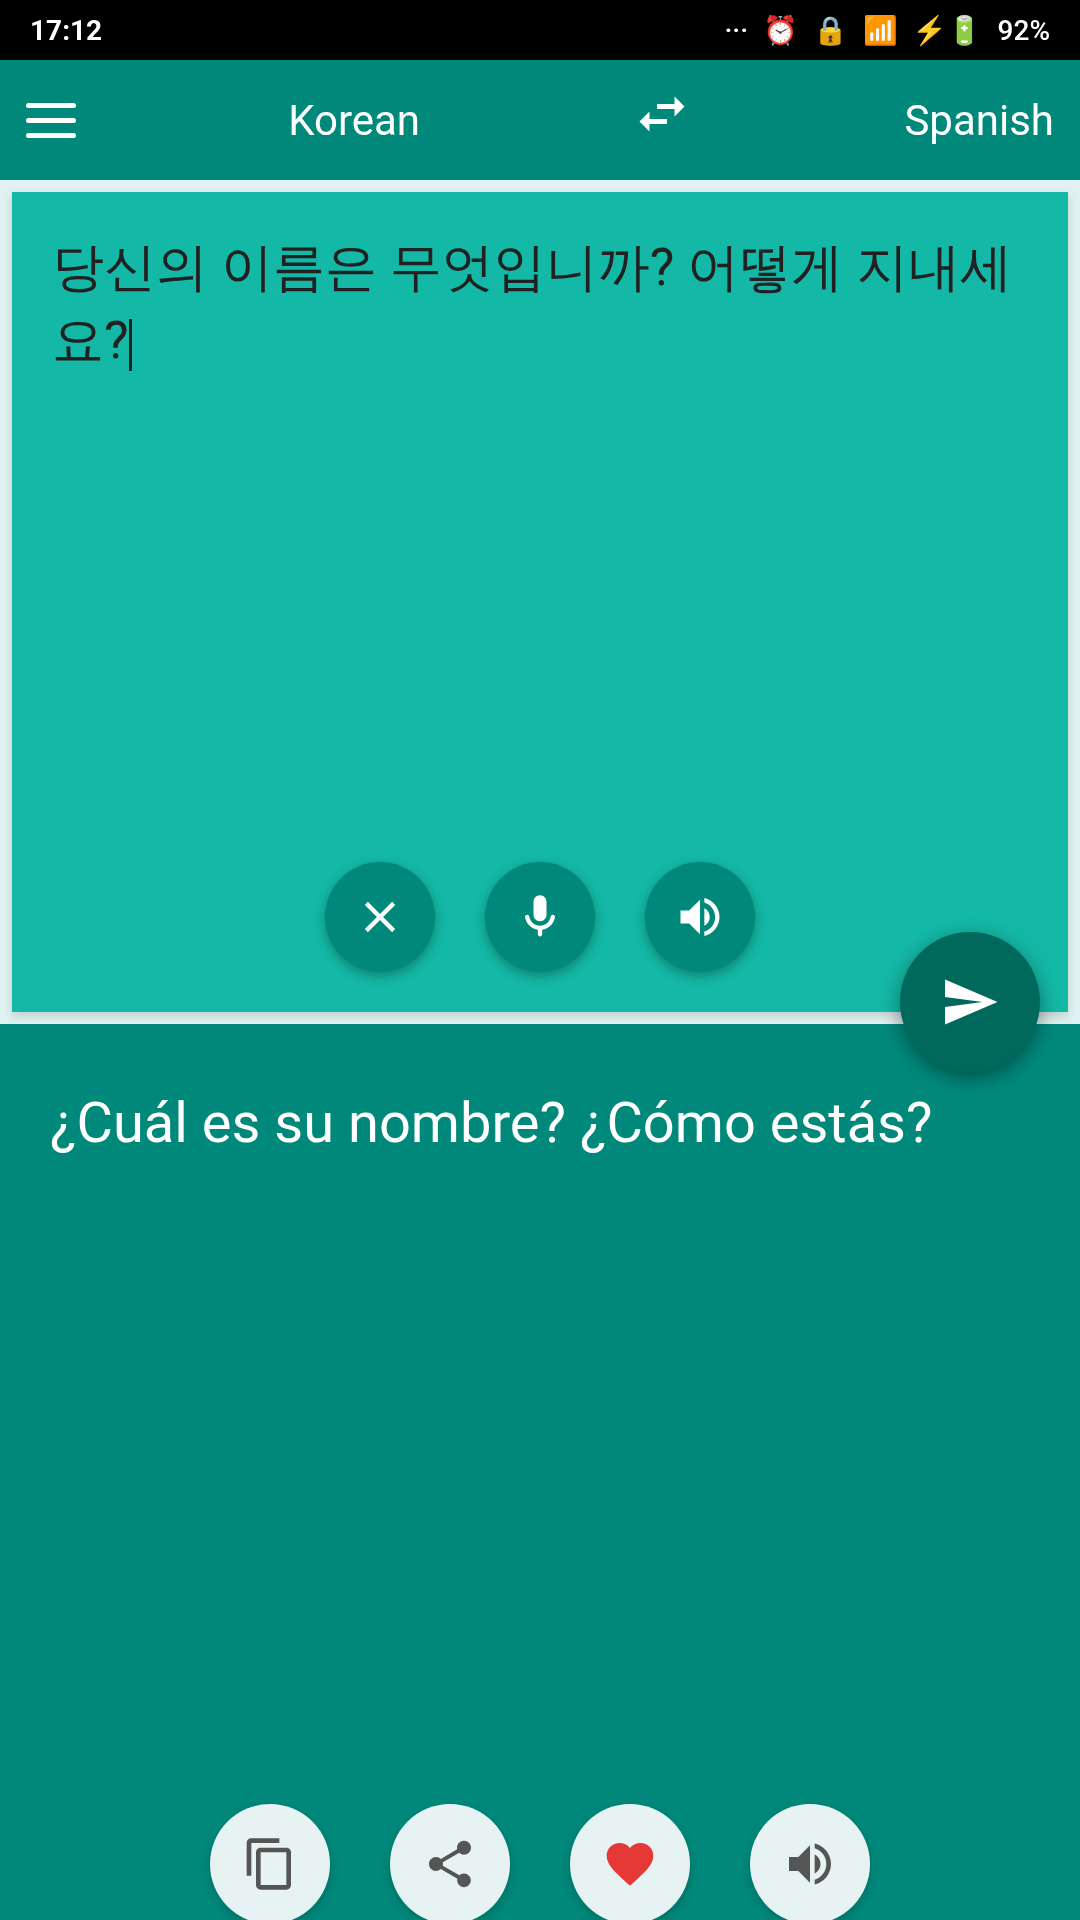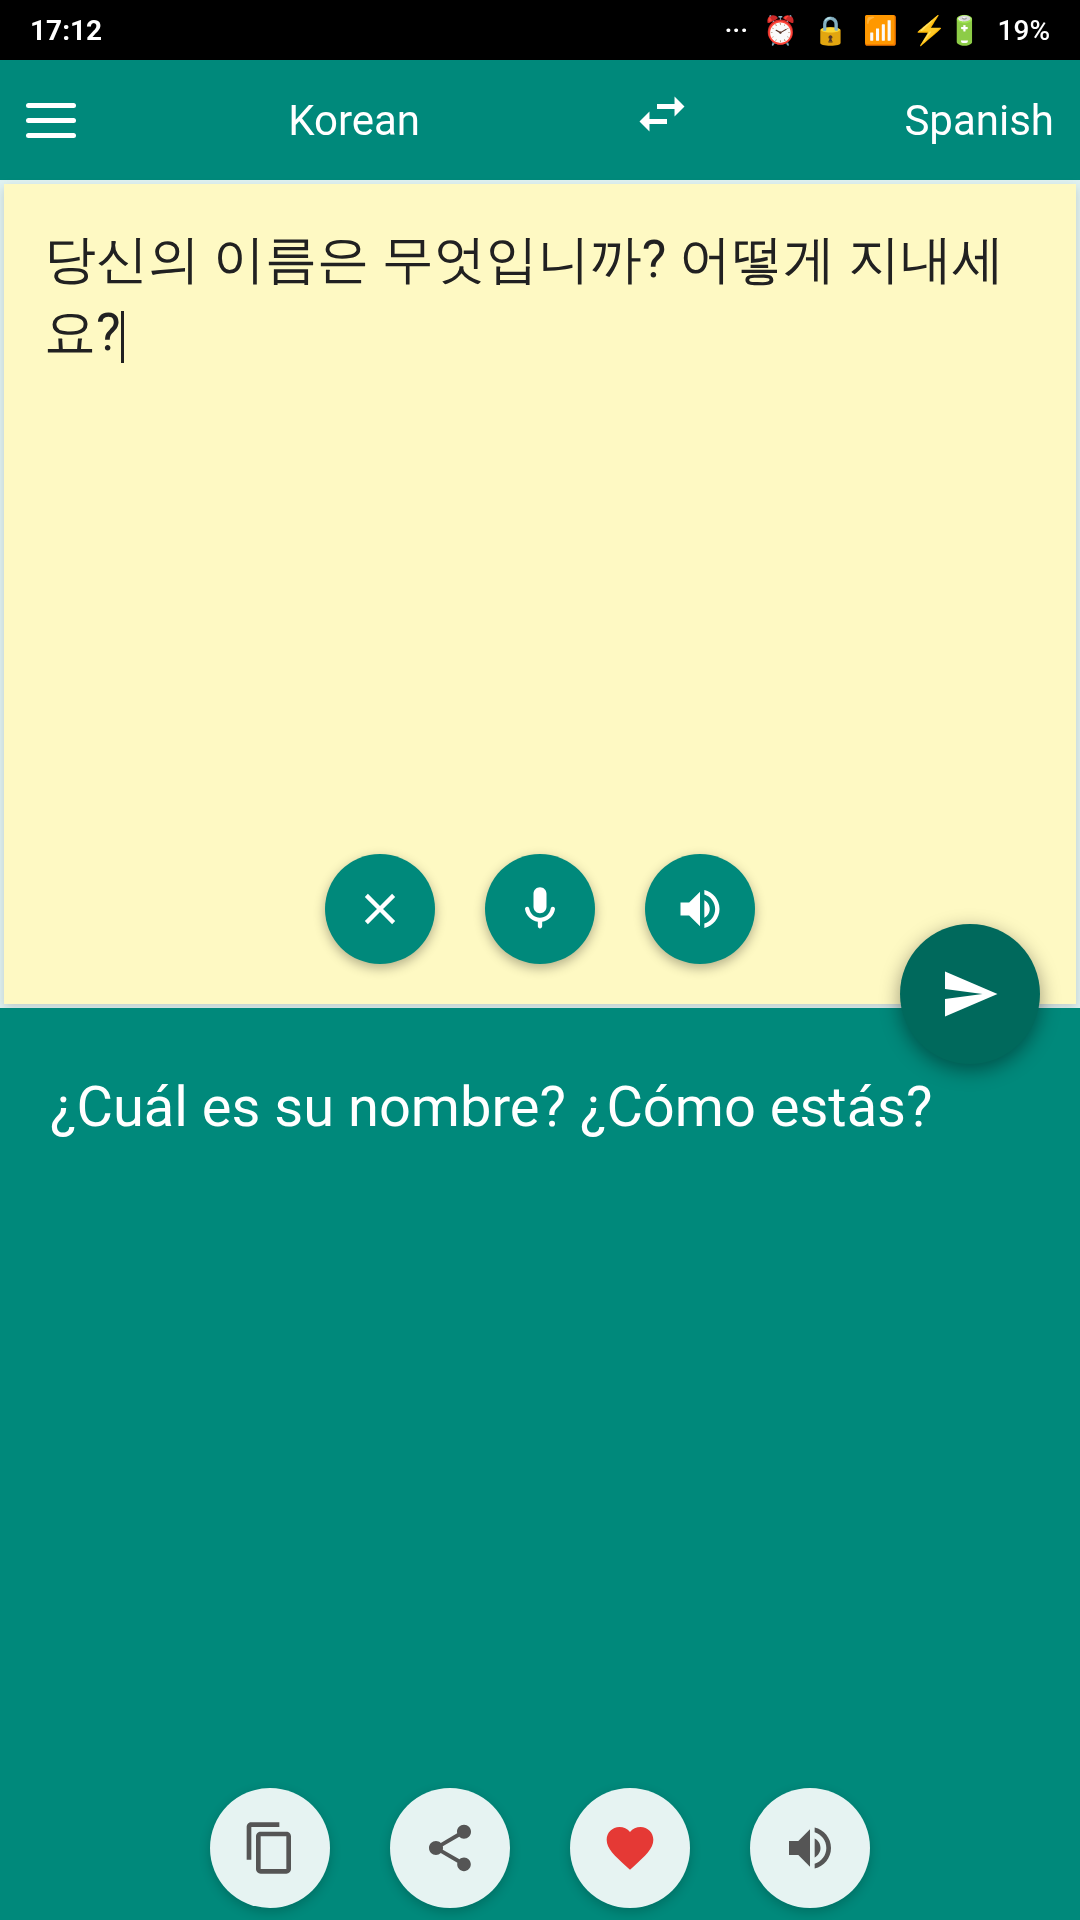--- a/index.html
+++ b/index.html
@@ -73,22 +73,22 @@
     }
 
     .toolbar-swap {
       color: #fff;
       font-size: 52px;
       cursor: pointer;
     }
 
     
     .input-panel {
-      background: #fef9c3;
-      margin: 4px;
+      background: #14b8a6;
+      margin: 12px;
       padding: 40px 40px 106px 40px;
       position: relative;
       min-height: 820px;
       box-shadow: 0 4px 10px rgba(0,0,0,0.15);
     }
 
     .input-text {
       font-size: 52px;
       color: #212121;
       line-height: 1.4;
@@ -219,21 +219,21 @@
 <body>
 
 <div class="status-bar">
   <span class="status-bar-left">17:12</span>
   <div class="status-bar-right">
     <span>···</span>
     <span>⏰</span>
     <span>🔒</span>
     <span>📶</span>
     <span>⚡🔋</span>
-    <span>19%</span>
+    <span>92%</span>
   </div>
 </div>
 
 <div class="toolbar">
   <div class="toolbar-menu">
     <span></span>
     <span></span>
     <span></span>
   </div>
   <span class="toolbar-lang">Korean</span>

